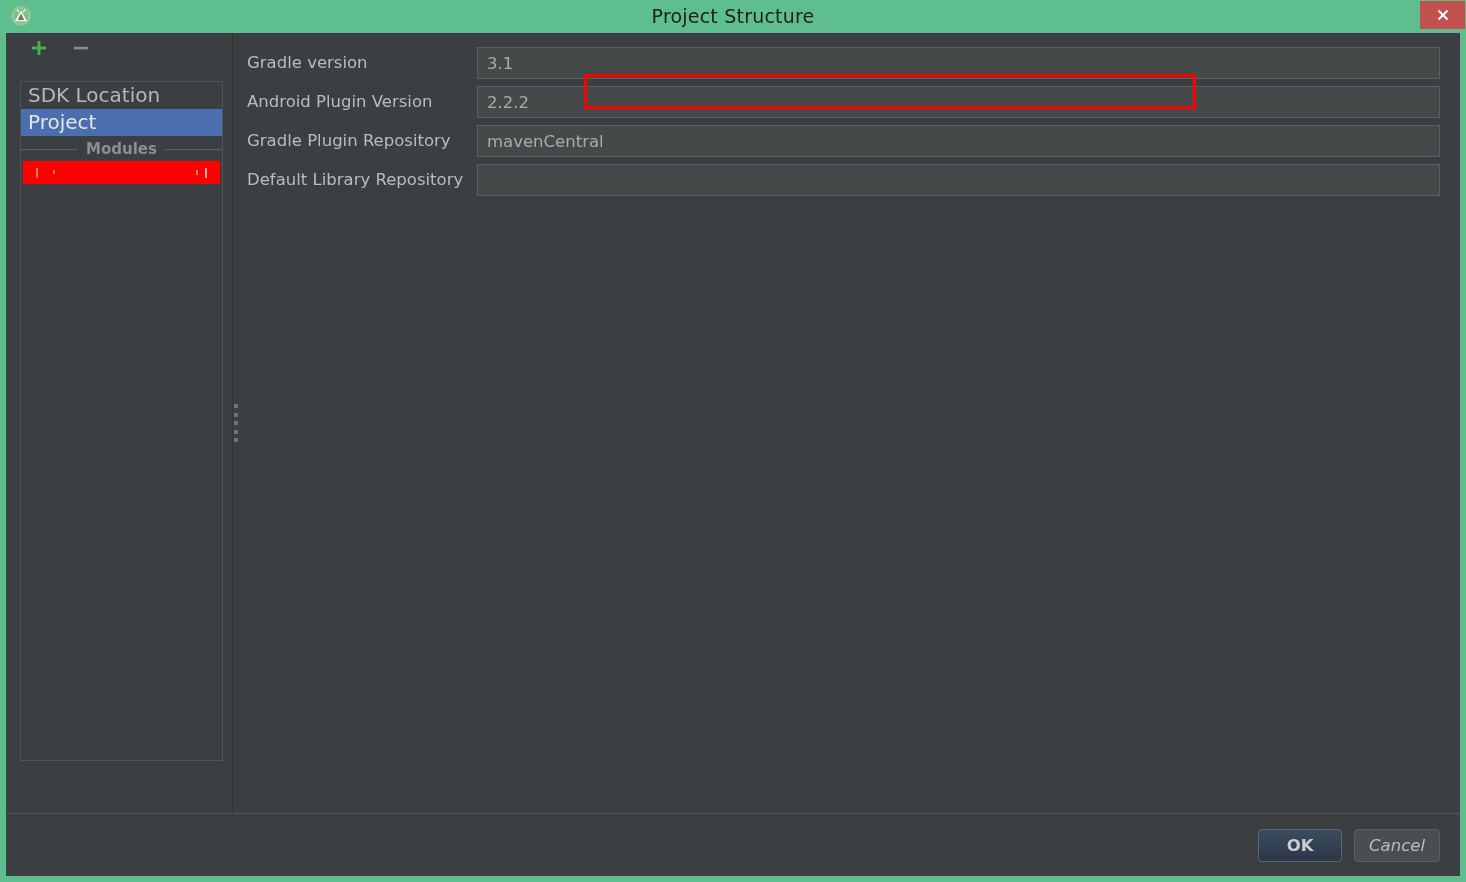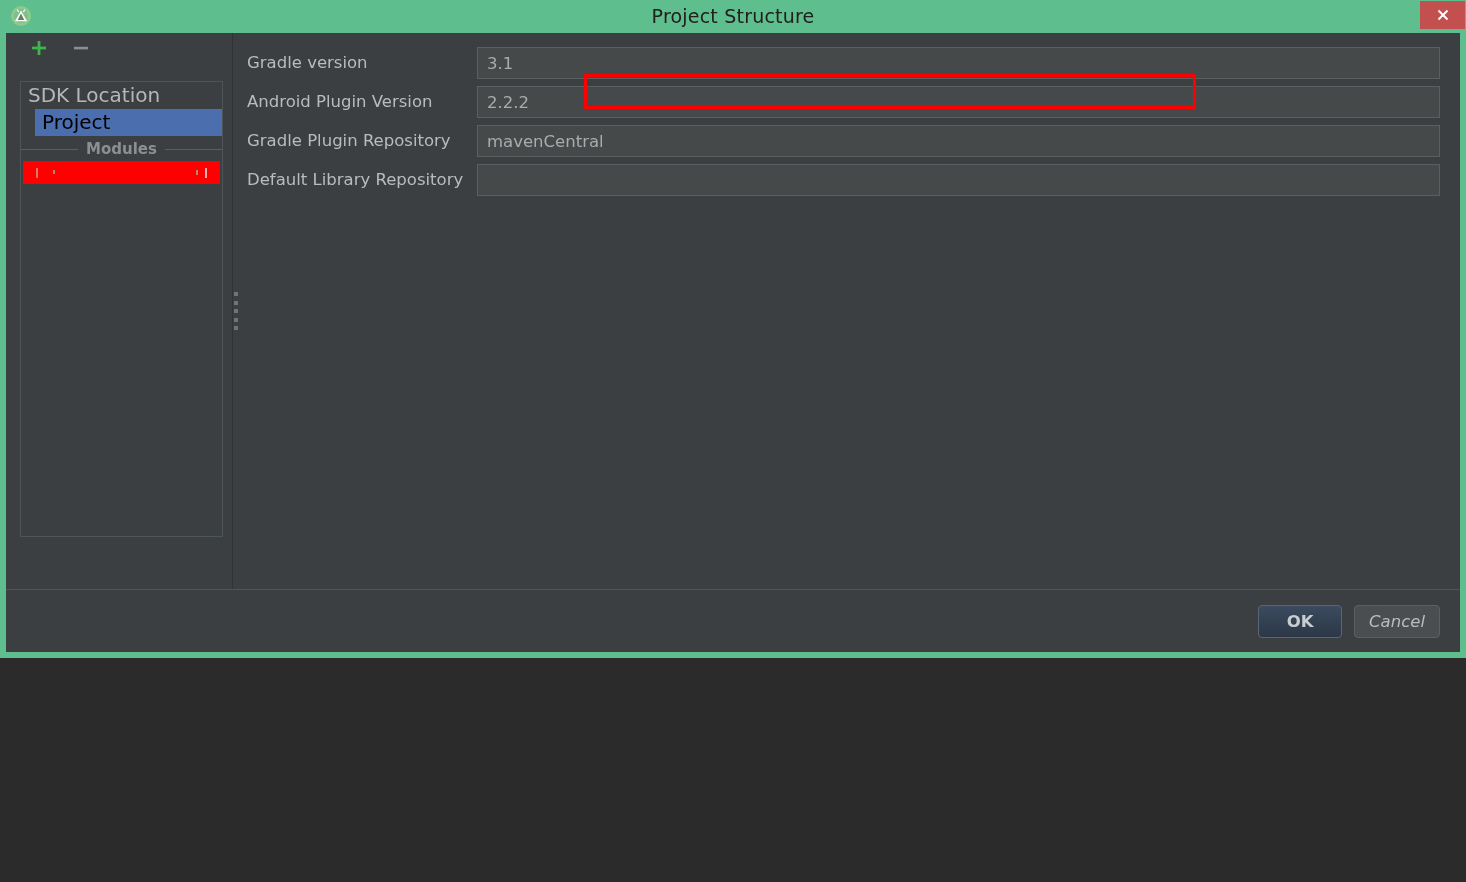--- a/index.html
+++ b/index.html
@@ -12,21 +12,21 @@
     width: 1466px;
     height: 882px;
     overflow: hidden;
     font-family: "DejaVu Sans", "Liberation Sans", sans-serif;
   }
 
   
   #window {
     position: relative;
     width: 1466px;
-    height: 658px;
+    height: 882px;
     box-sizing: border-box;
     background: #5fbe8d;
     display: flex;
     flex-direction: column;
   }
 
   
   #titlebar {
     position: relative;
     height: 33px;
@@ -121,22 +121,21 @@
     height: 27px;
     line-height: 27px;
     padding-left: 7px;
     font-size: 20px;
     color: #b5b8ba;
     cursor: pointer;
     white-space: nowrap;
   }
   .side-item.selected {
     background: #4b6eaf;
-    color: #000000;
-    margin-left: 14px;
+    color: #e5e5e5;
   }
   .side-section {
     position: relative;
     height: 24px;
     display: flex;
     align-items: center;
     margin-top: 1px;
   }
   .side-section .rule {
     flex: 1 1 auto;

